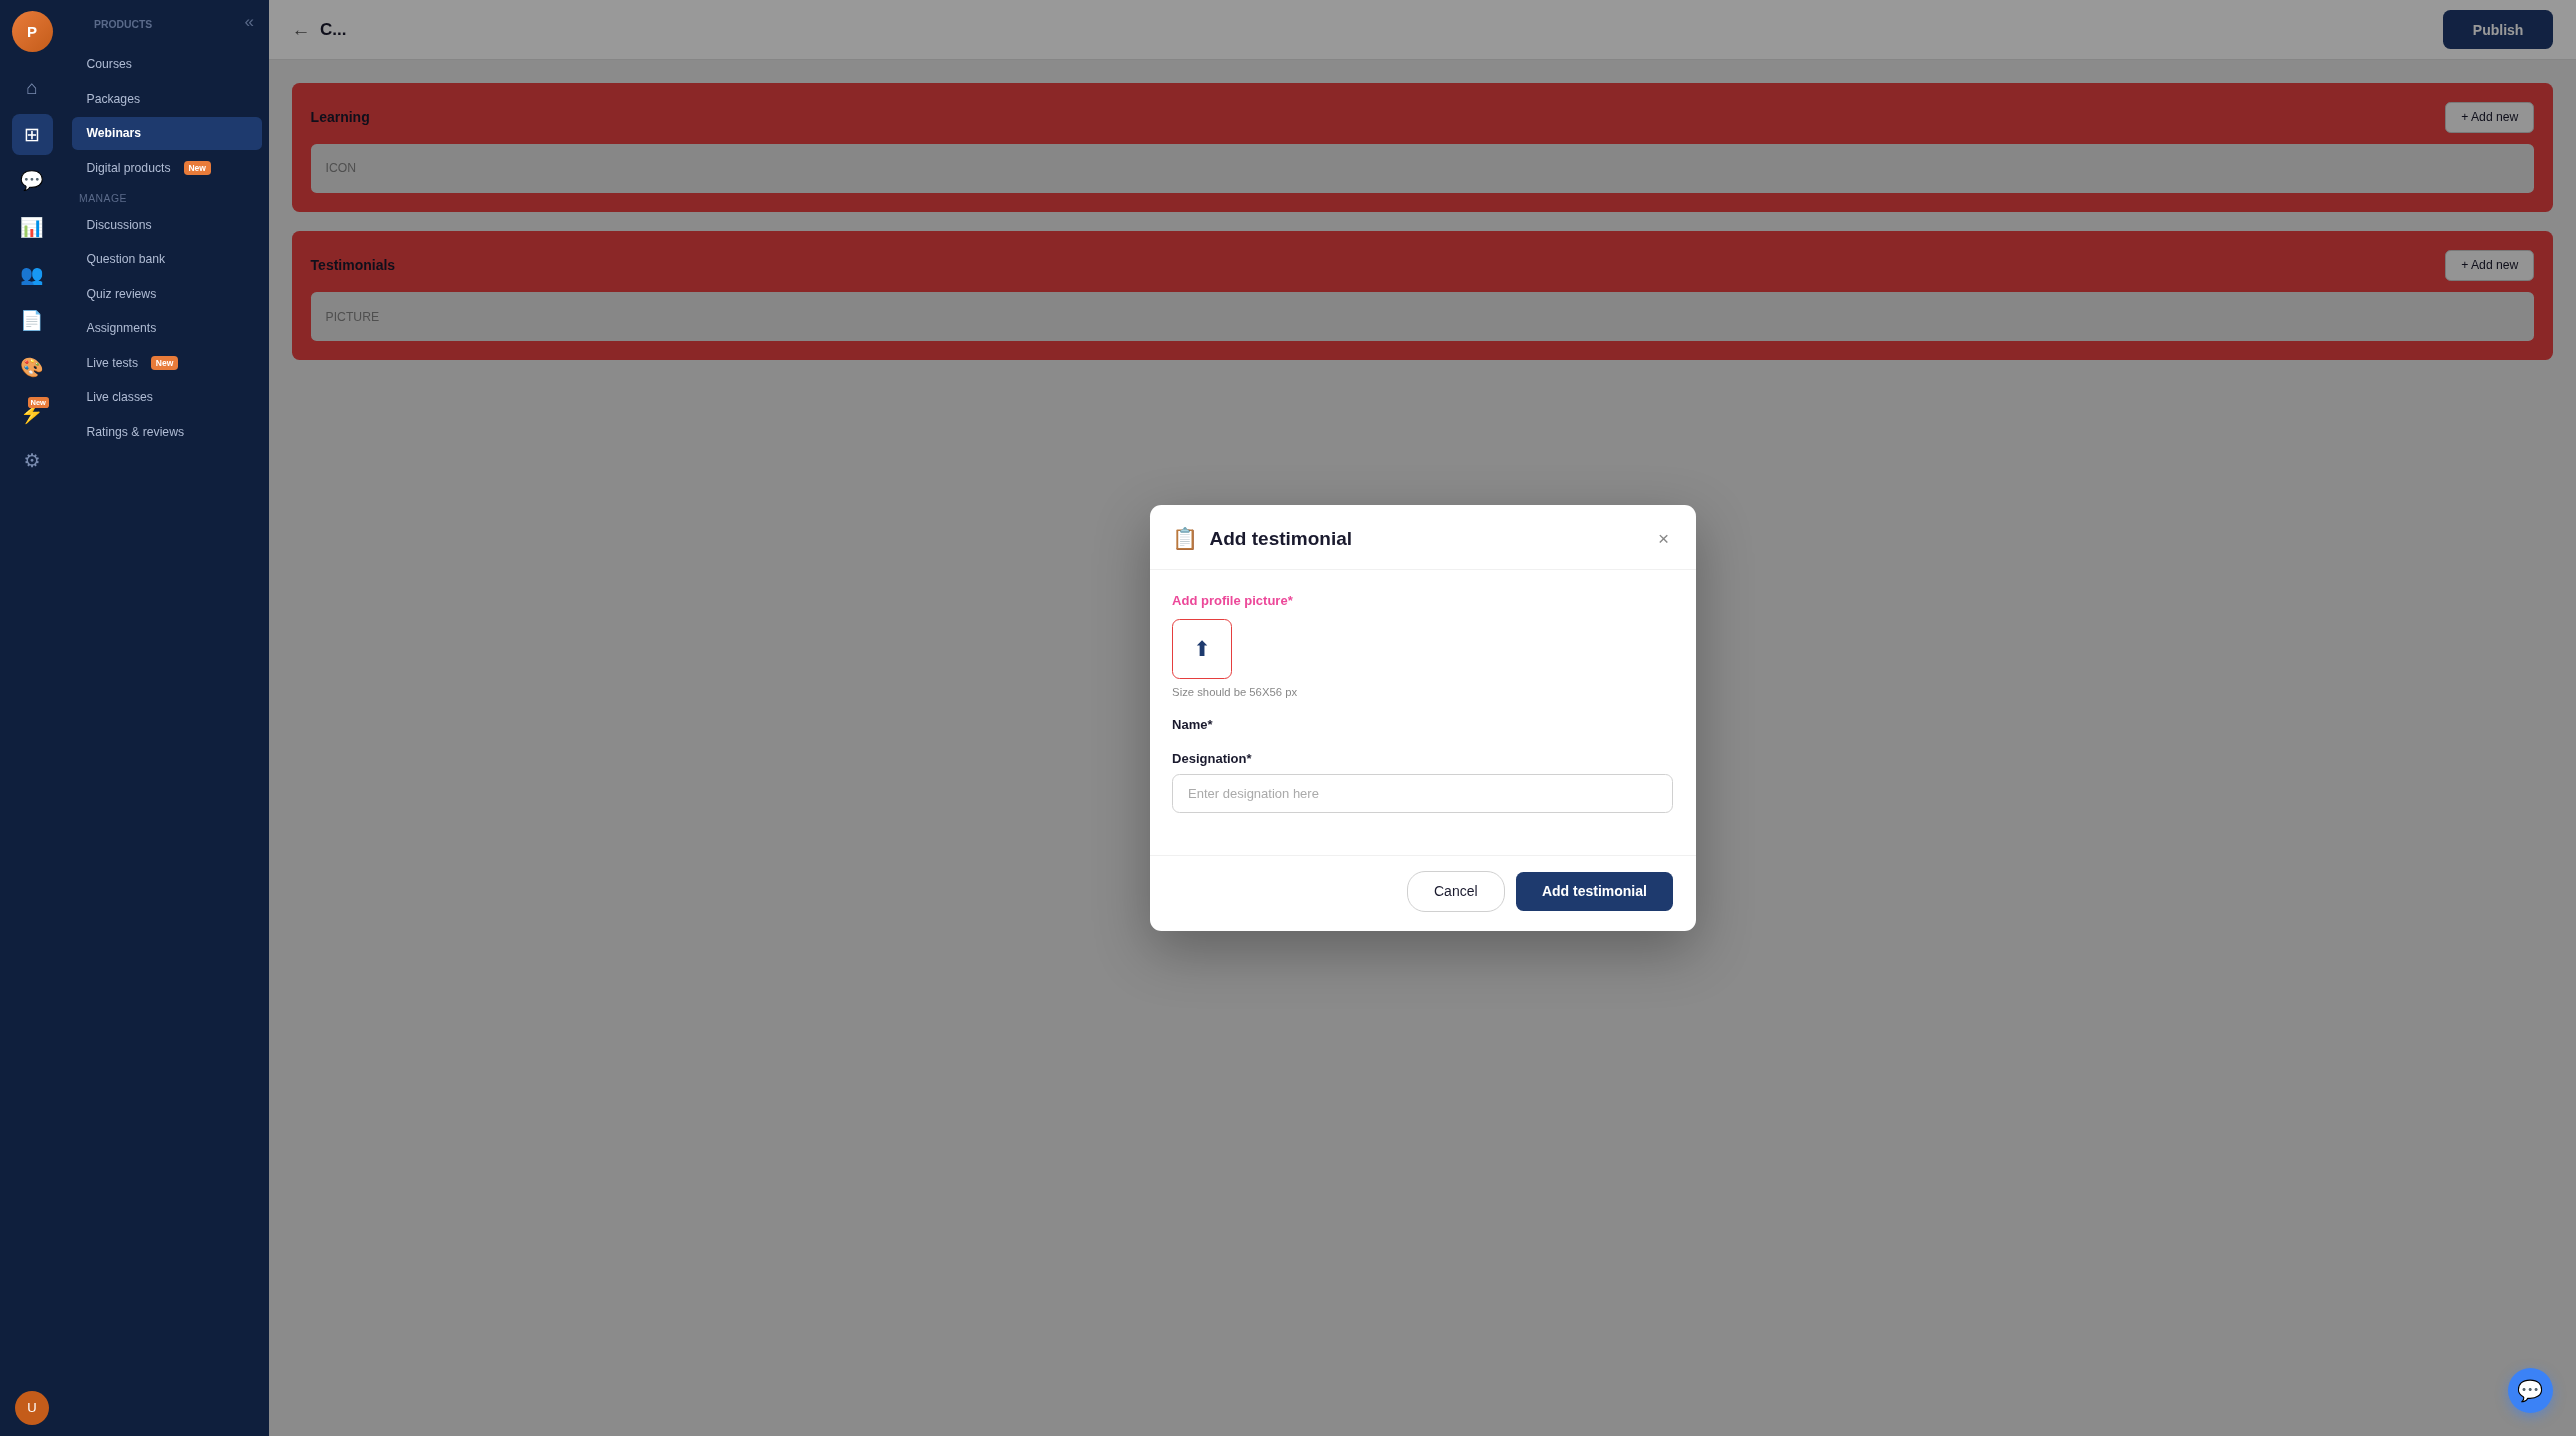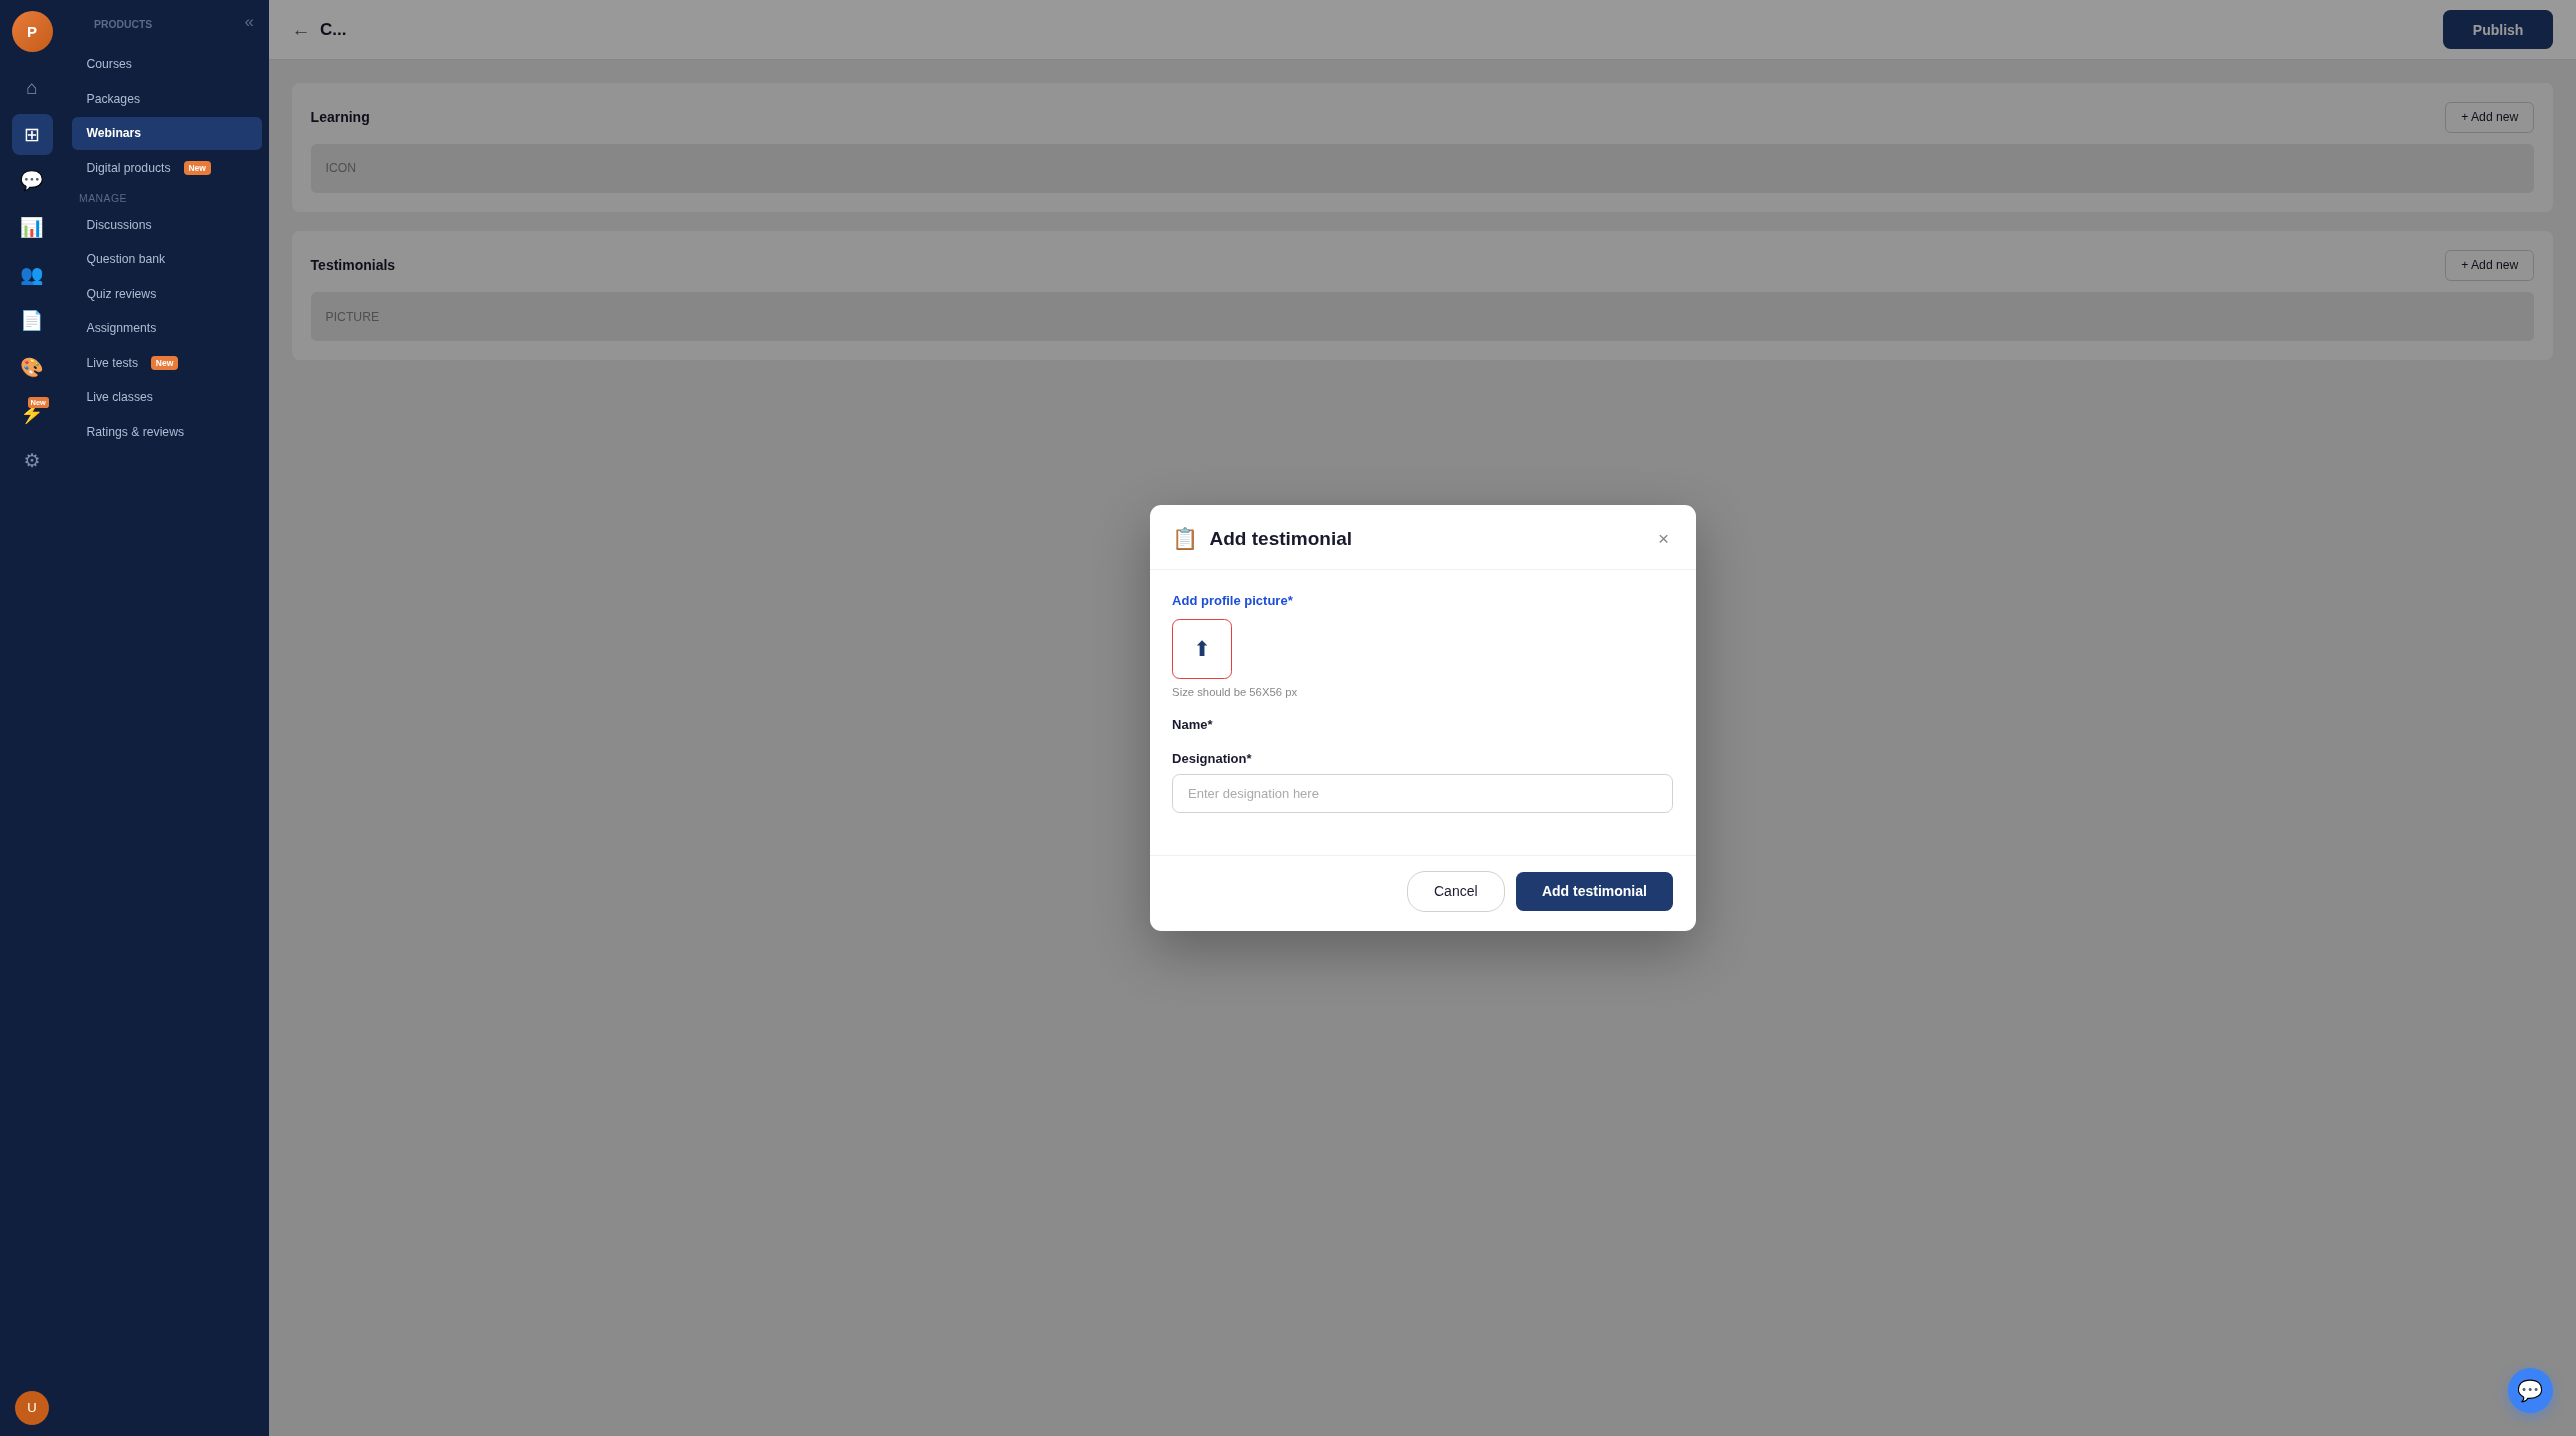--- a/index.html
+++ b/index.html
@@ -148,21 +148,21 @@
       color: #5a6a8a; font-size: 21px;
     }
     .modal-close {
       background: none; border: none; font-size: 19px;
       color: #888; cursor: pointer; padding: 3.8px;
     }
     .modal-body {
       padding: 22.6px;
     }
     .form-section-label {
-      font-size: 13px; font-weight: 600; color: #1d4ed8;
+      font-size: 13px; font-weight: 600; color: #ec4899;
       margin-bottom: 11.3px;
     }
     .upload-box {
       width: 60px; height: 60px;
       border: 1.9px solid #e53e3e;
       border-radius: 7.5px;
       display: flex; align-items: center; justify-content: center;
       cursor: pointer; color: #1e3a6e; font-size: 21px;
       margin-bottom: 7.5px;
     }
@@ -210,21 +210,21 @@
       position: fixed; bottom: 22.6px; right: 22.6px;
       width: 45px; height: 45px; border-radius: 50%;
       background: #3b82f6; color: white;
       display: flex; align-items: center; justify-content: center;
       font-size: 21px; cursor: pointer; box-shadow: 0 3.8px 11.3px rgba(59,130,246,0.5);
       z-index: 200;
     }
 
     
     .bg-section {
-      background: #ffffff; border-radius: 7.5px; padding: 19px;
+      background: #ef4444; border-radius: 7.5px; padding: 19px;
       margin-bottom: 19px;
     }
     .bg-row {
       display: flex; align-items: center; justify-content: space-between;
       margin-bottom: 11.3px;
     }
     .bg-label { font-size: 14px; font-weight: 600; color: #1a1a2e; }
     .add-new-btn {
       display: flex; align-items: center; gap: 5.6px;
       background: white; border: 0.9px solid #d0d0d0;

